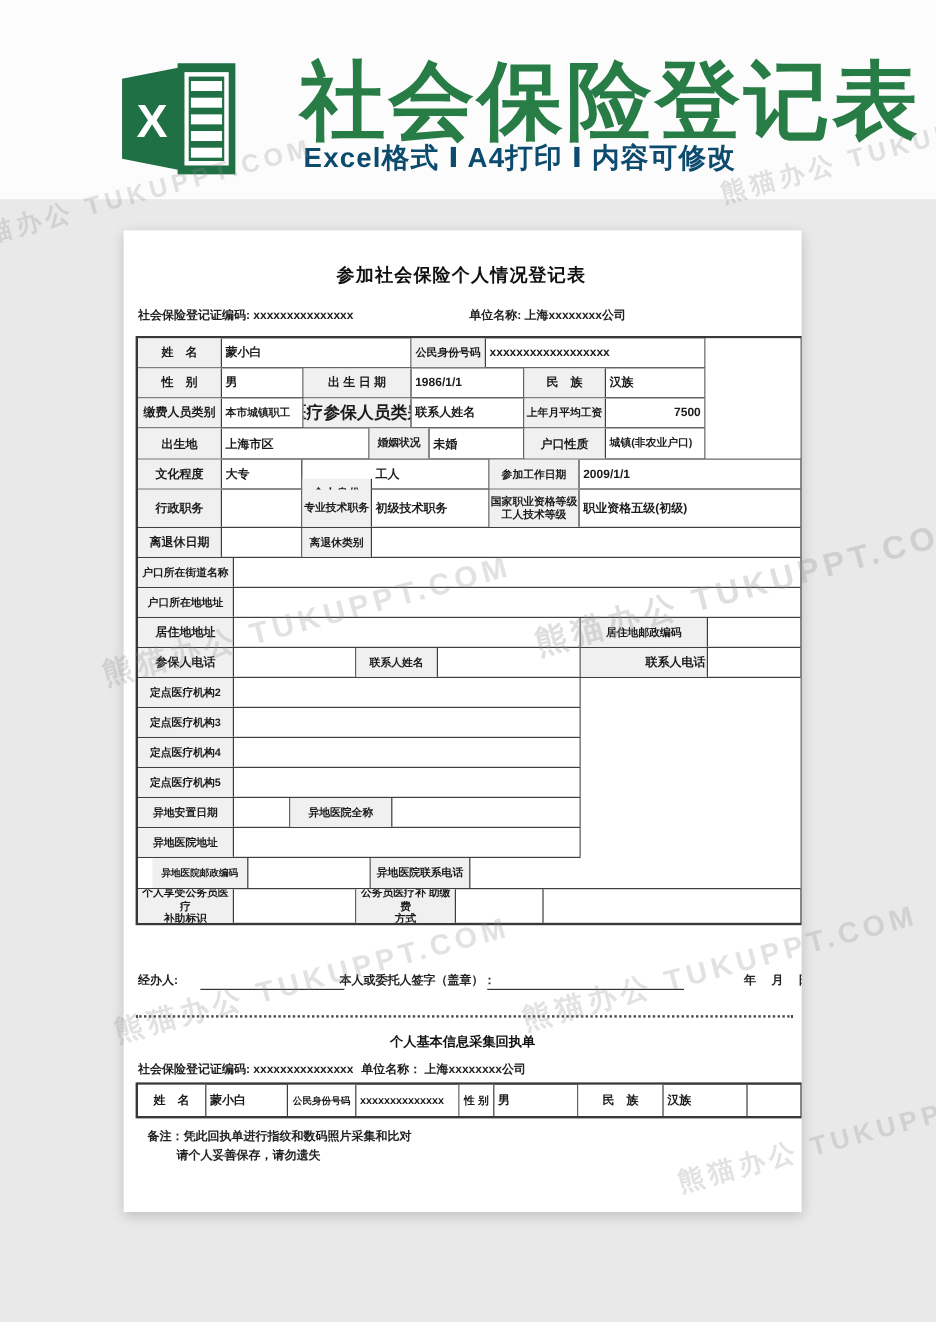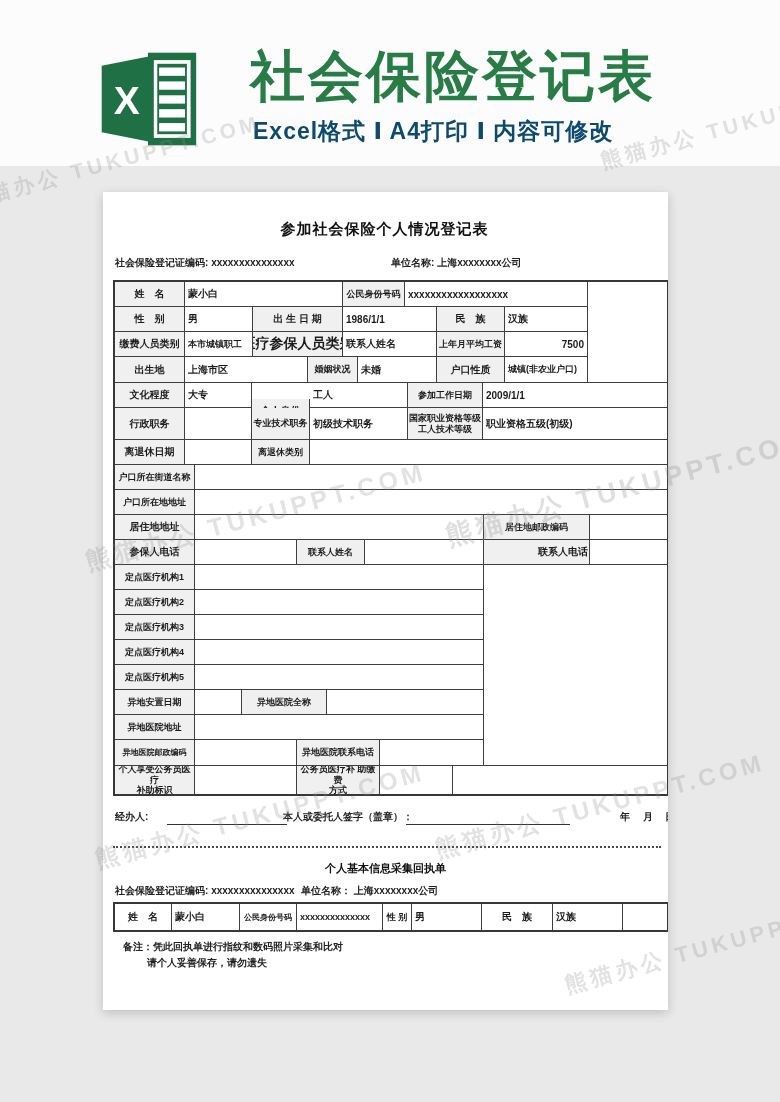--- a/index.html
+++ b/index.html
@@ -7,21 +7,21 @@
     width:780px;height:1102px;position:relative;overflow:hidden;
     background:#e9e9e9;
     font-family:"Liberation Sans","DejaVu Sans",sans-serif;
     -webkit-font-smoothing:antialiased;
   }
   
   #banner{position:absolute;left:0;top:0;width:780px;height:166px;background:#fcfcfc;}
   #logo{position:absolute;left:98px;top:50px;width:100px;height:98px;}
   #banner-title{
     position:absolute;left:250px;top:46px;width:430px;
-    font-size:55px;font-weight:bold;letter-spacing:3px;line-height:1.1;
+    font-size:71px;font-weight:bold;letter-spacing:3px;line-height:1.1;
     white-space:nowrap;
   }
   #banner-subtitle{
     position:absolute;left:253px;top:116px;width:430px;
     font-size:23px;font-weight:bold;color:#3f3f3f;letter-spacing:1px;white-space:nowrap;
   }
   
   .wm{
     position:absolute;z-index:9;pointer-events:none;
     color:rgba(140,140,140,0.25);font-weight:bold;letter-spacing:4px;
@@ -213,24 +213,20 @@
         <div class="cell lab" style="flex: 0 0 80px;">参保人电话</div>
         <div class="cell" style="flex: 0 0 102px;"></div>
         <div class="cell lab" style="font-size: 9px; flex: 0 0 68px;">联系人姓名</div>
         <div class="cell" style="flex: 0 0 119px;"></div>
         <div class="cell lab r" style="flex: 0 0 106px;">联系人电话</div>
         <div class="cell" style="flex: 0 0 77px;"></div>
       </div>
       <div class="sec">
         <div class="rows" style="width: 369px;">
           <div class="trow" style="height: 25px;">
-            <div class="cell lab" style="font-size: 9px; flex: 0 0 80px;">定点医疗机构1</div>
-            <div class="cell" style="flex: 0 0 289px;"></div>
-          </div>
-          <div class="trow" style="height: 25px;">
             <div class="cell lab" style="font-size: 9px; flex: 0 0 80px;">定点医疗机构2</div>
             <div class="cell" style="flex: 0 0 289px;"></div>
           </div>
           <div class="trow" style="height: 25px;">
             <div class="cell lab" style="font-size: 9px; flex: 0 0 80px;">定点医疗机构3</div>
             <div class="cell" style="flex: 0 0 289px;"></div>
           </div>
           <div class="trow" style="height: 25px;">
             <div class="cell lab" style="font-size: 9px; flex: 0 0 80px;">定点医疗机构4</div>
             <div class="cell" style="flex: 0 0 289px;"></div>
@@ -242,21 +238,21 @@
           <div class="trow" style="height: 25px;">
             <div class="cell lab" style="font-size: 9px; flex: 0 0 80px;">异地安置日期</div>
             <div class="cell" style="flex: 0 0 47px;"></div>
             <div class="cell lab" style="font-size: 9px; flex: 0 0 85px;">异地医院全称</div>
             <div class="cell" style="flex: 0 0 157px;"></div>
           </div>
           <div class="trow" style="height: 25px;">
             <div class="cell lab" style="font-size: 9px; flex: 0 0 80px;">异地医院地址</div>
             <div class="cell" style="flex: 0 0 289px;"></div>
           </div>
-          <div class="trow" style="height: 25px;">
+          <div class="trow" style="height: 25px; padding-left: 12px;">
             <div class="cell lab" style="font-size: 8px; flex: 0 0 80px;">异地医院邮政编码</div>
             <div class="cell" style="flex: 0 0 102px;"></div>
             <div class="cell lab" style="font-size: 9px; flex: 0 0 83px;">异地医院联系电话</div>
             <div class="cell" style="flex: 0 0 104px;"></div>
           </div>
         </div>
         <div class="side"></div>
       </div>
       <div class="trow full" style="height: 28px;">
         <div class="cell lab pre" style="font-size: 9px; flex: 0 0 80px;">个人享受公务员医疗

